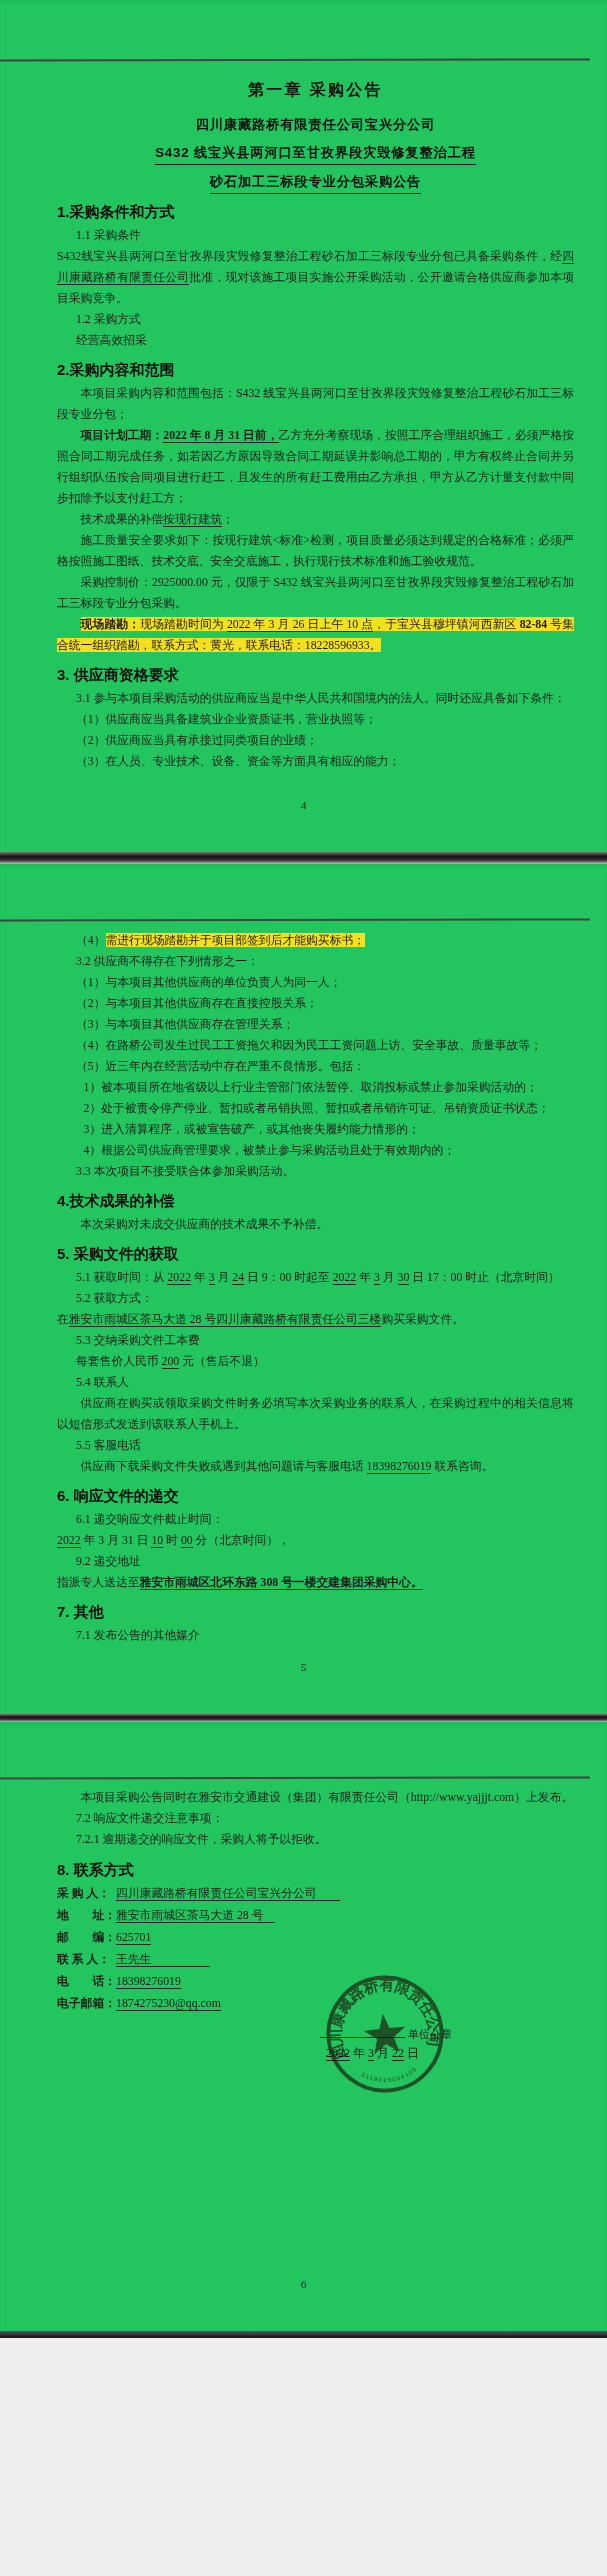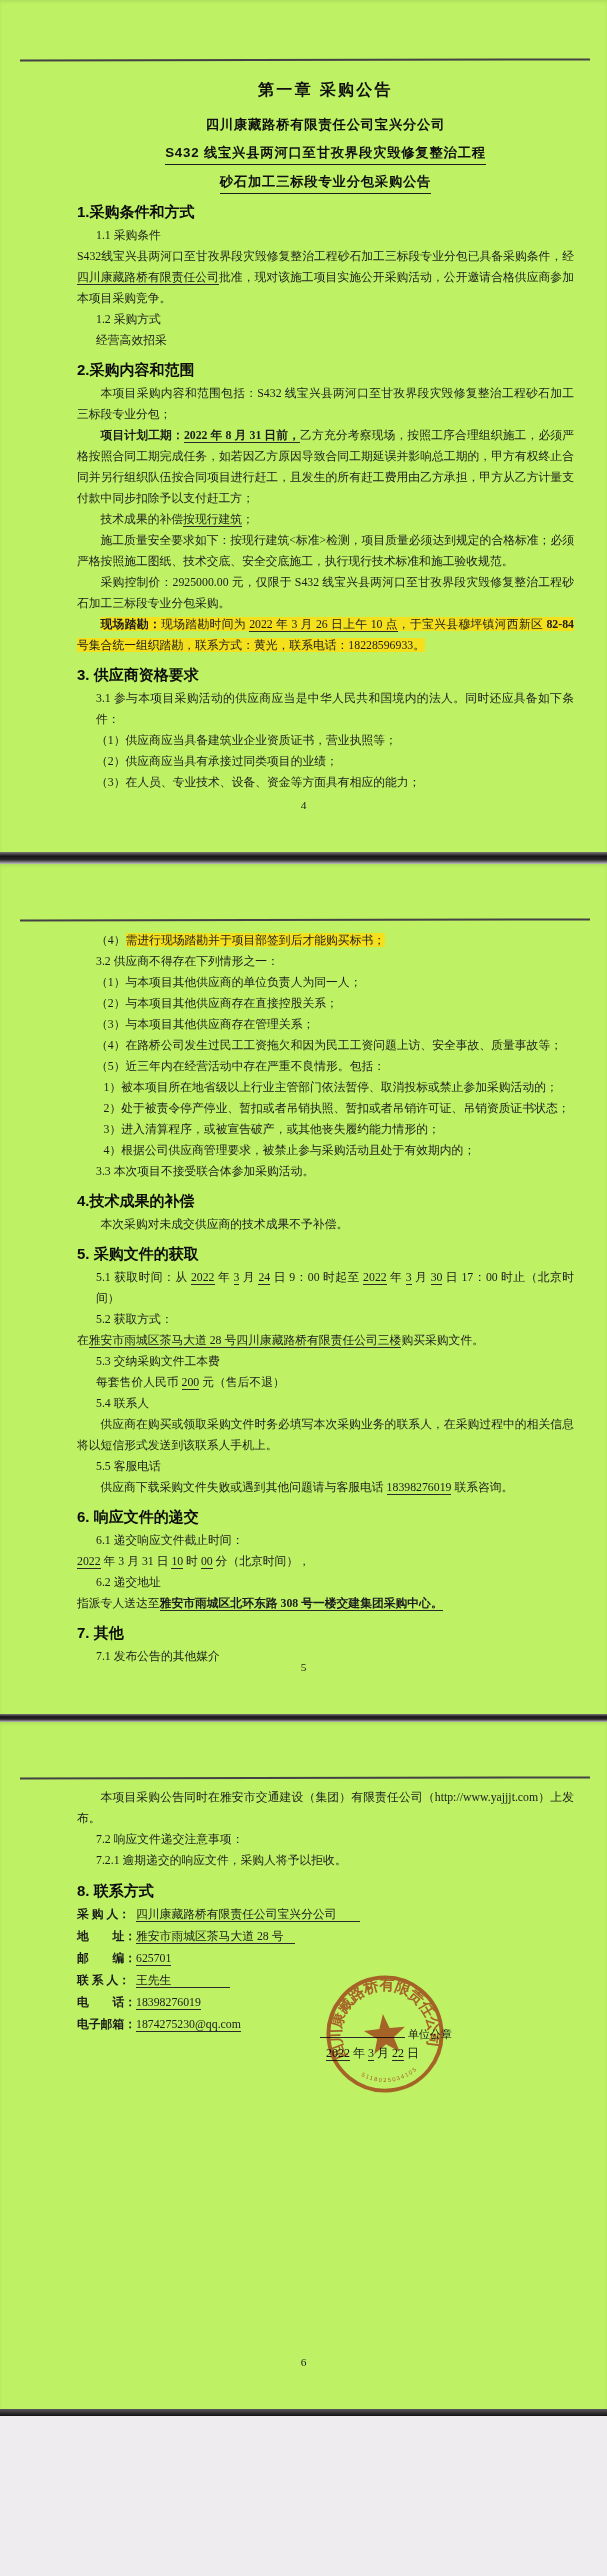--- a/index.html
+++ b/index.html
@@ -1,18 +1,18 @@
 <!DOCTYPE html>
 <html style="font-size:12px"><head>
 <meta charset="utf-8">
 <style>
   html,body{margin:0;padding:0;background:#b9b5b9;}
   .canvas{width:607px;height:2576px;margin:0;position:relative;overflow:hidden;background:#efecef;
           font-family:"Liberation Serif","DejaVu Serif",serif;color:#1c1c1c;}
-  .page{position:relative;background:#bef264;overflow:hidden;box-shadow:inset 0 2.3px 3px rgba(0,0,0,.07);padding-left:20px;}
+  .page{position:relative;background:#22c55e;overflow:hidden;box-shadow:inset 0 2.3px 3px rgba(0,0,0,.07);}
   .sep{width:100%;background:linear-gradient(#7a777a,#161416 35%,#2e2b2e 65%,#c0bcc0);}
   .sep-bottom{width:100%;background:linear-gradient(#5a575a,#121012);}
   .content{padding:0 33px 0 57px;}
   .rule{height:1.5px;background:#454245;margin:55px 16.7px 9px 0;transform:rotate(-0.12deg);}
   .page1 .rule{margin-top:59px;}
   .blk{position:relative;}
   .t1{font-family:"Liberation Sans","DejaVu Sans",sans-serif;font-weight:bold;font-size:16px;line-height:26px;
       text-align:center;margin:16.7px 0 12px;letter-spacing:2.3px;color:#101010;}
   .t2,.t2u{font-family:"Liberation Sans","DejaVu Sans",sans-serif;font-weight:bold;font-size:13.3px;line-height:20px;
       text-align:center;margin:8.3px 0;color:#101010;letter-spacing:0.8px;}
@@ -94,31 +94,31 @@
         <div class="blk p0"><span>在</span><span class="u">雅安市雨城区茶马大道 28 号四川康藏路桥有限责任公司三楼</span><span>购买采购文件。</span></div>
         <div class="blk li"><span>5.3 交纳采购文件工本费</span></div>
         <div class="blk li"><span>每套售价人民币 </span><span class="u">200</span><span> 元（售后不退）</span></div>
         <div class="blk li"><span>5.4 联系人</span></div>
         <div class="blk p"><span>供应商在购买或领取采购文件时务必填写本次采购业务的联系人，在采购过程中的相关信息将以短信形式发送到该联系人手机上。</span></div>
         <div class="blk li"><span>5.5 客服电话</span></div>
         <div class="blk p"><span>供应商下载采购文件失败或遇到其他问题请与客服电话 </span><span class="u">18398276019</span><span> 联系咨询。</span></div>
         <div class="blk h1"><span>6. 响应文件的递交</span></div>
         <div class="blk li"><span>6.1 递交响应文件截止时间：</span></div>
         <div class="blk p0"><span class="u">2022</span><span> 年 3 月 31 日 </span><span class="u">10</span><span> 时 </span><span class="u">00</span><span> 分（北京时间），</span></div>
-        <div class="blk li"><span>6.2 递交地址</span></div>
+        <div class="blk li"><span>9.2 递交地址</span></div>
         <div class="blk p0"><span>指派专人送达至</span><span class="b u">雅安市雨城区北环东路 308 号一楼交建集团采购中心。</span></div>
         <div class="blk h1"><span>7. 其他</span></div>
         <div class="blk li"><span>7.1 发布公告的其他媒介</span></div>
       </div>
     <div class="pagenum">5</div>
   </div>
 
   <div class="sep" style="height:7.6px"></div>
 
-  <div class="page page3" style="height:687px">
+  <div class="page page3" style="height:609px">
     <div class="rule"></div>
     <div class="content">
         <div class="blk p"><span>本项目采购公告同时在雅安市交通建设（集团）有限责任公司（http://www.yajjjt.com）上发布。</span></div>
         <div class="blk li"><span>7.2 响应文件递交注意事项：</span></div>
         <div class="blk li"><span>7.2.1 逾期递交的响应文件，采购人将予以拒收。</span></div>
         <div class="blk h1"><span>8. 联系方式</span></div>
         <div class="blk row"><span class="rowlab">采 购 人：</span><span class="u">四川康藏路桥有限责任公司宝兴分公司</span><span class="u">　　</span></div>
         <div class="blk row"><span class="rowlab">地　　址：</span><span class="u">雅安市雨城区茶马大道 28 号</span><span class="u">　</span></div>
         <div class="blk row"><span class="rowlab">邮　　编：</span><span class="u">625701</span></div>
         <div class="blk row"><span class="rowlab">联 系 人：</span><span class="u">王先生</span><span class="u">　　　　　</span></div>

